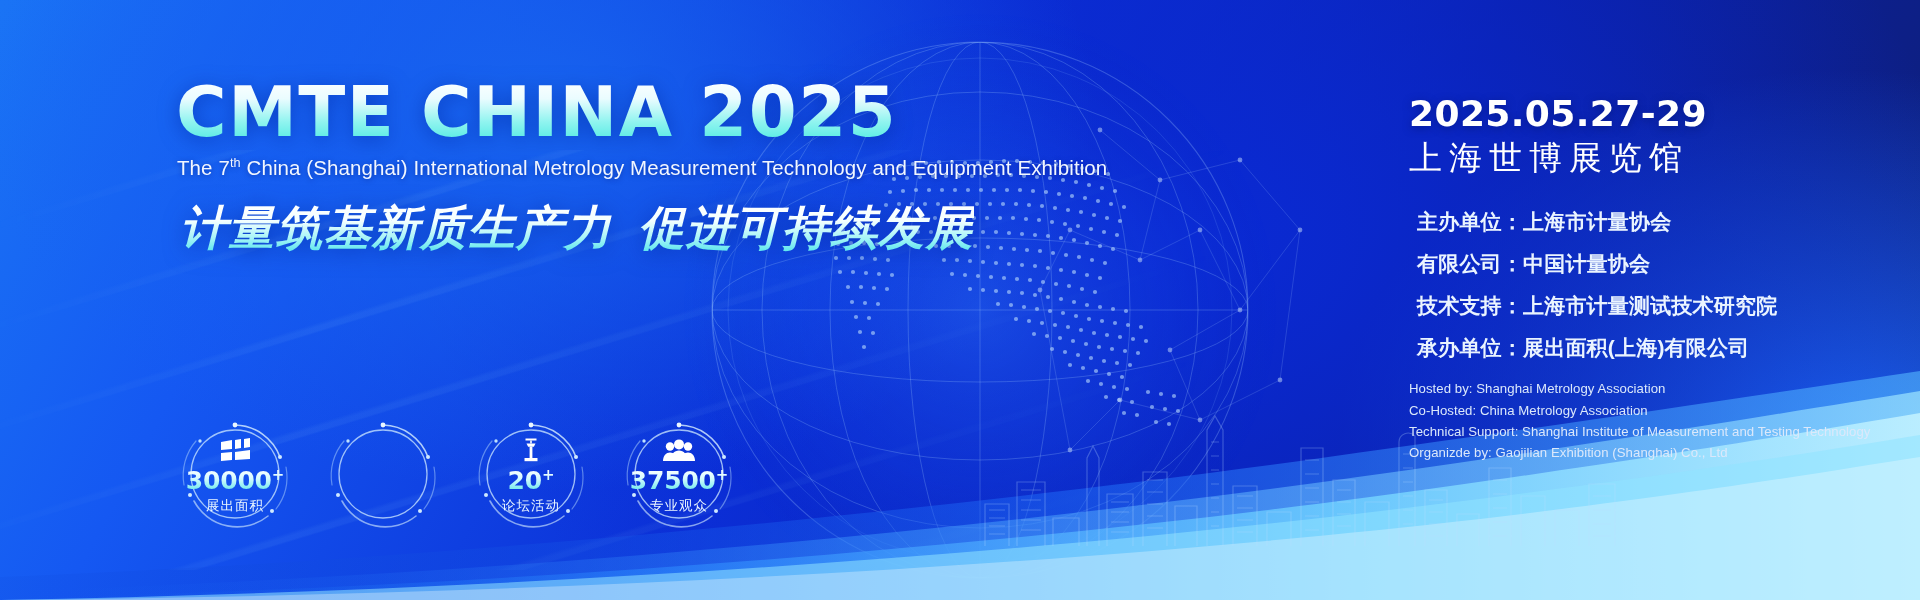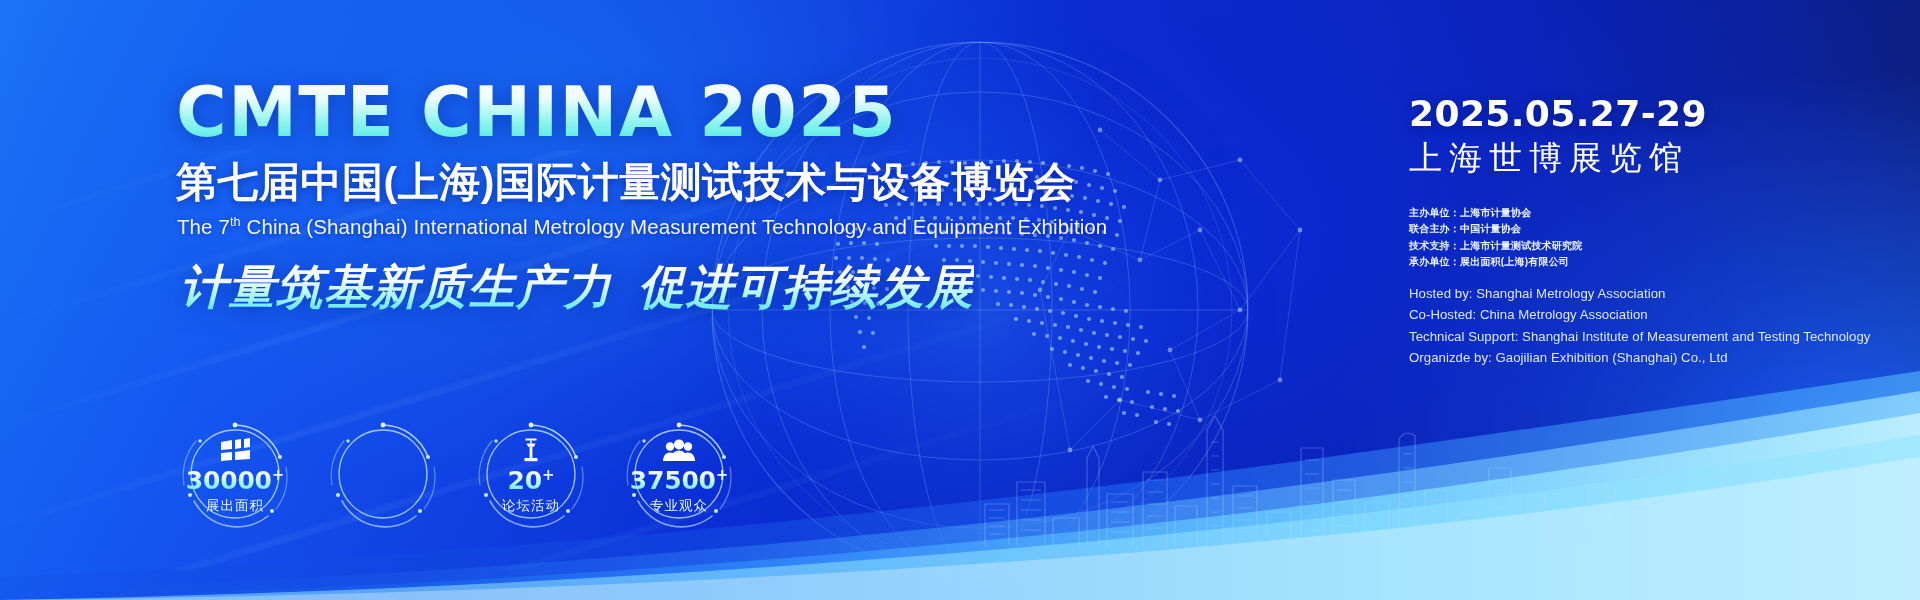--- a/index.html
+++ b/index.html
@@ -86,21 +86,21 @@
 
   
   #right{position:absolute;left:1409px;top:96px;width:470px;}
   #dates{
     color:#fff;font-size:36px;font-weight:800;letter-spacing:.4px;margin:0;line-height:1;
     font-family:"DejaVu Sans","Liberation Sans",sans-serif;
     text-shadow:0 2px 8px rgba(2,20,110,.55);
   }
   #venue-cn{color:#fff;font-size:33px;font-weight:500;letter-spacing:7px;margin:11px 0 0 0;line-height:1.1;font-family:Liberation Mono, monospace;}
   #venue-en{color:#e9f2ff;font-size:16px;font-weight:400;line-height:1.28;margin:4px 0 0 0;}
-  .org-cn{color:#eaf4ff;font-size:10px;font-weight:700;line-height:1.62;letter-spacing:.2px;margin:0;}
+  .org-cn{color:#eaf4ff;font-size:21px;font-weight:700;line-height:1.62;letter-spacing:.2px;margin:8px;}
   #org-cn-list{margin-top:26px;}
   .org-en{color:#dbe8fb;font-size:13.2px;font-weight:400;line-height:1.62;margin:0;letter-spacing:.05px;}
   #org-en-list{margin-top:13px;}
 </style>
 </head>
 <body>
 
 <div id="banner">
 
   <div class="streaks"></div>
@@ -463,21 +463,20 @@
       <path d="M482 160 L482 128 L504 128 L504 160"></path>
       <path d="M514 160 L514 82 L536 82 L536 160 M518 94 L532 94 M518 108 L532 108 M518 122 L532 122 M518 136 L532 136 M518 150 L532 150"></path>
       <path d="M546 160 L546 110 L570 110 L570 160"></path>
       <path d="M580 160 L580 124 L604 124 L604 160"></path>
       <path d="M614 160 L614 98 L640 98 L640 160 M618 110 L636 110 M618 124 L636 124 M618 138 L636 138 M618 150 L636 150"></path>
     </g>
   </svg>
 
   <div id="left">
     <h1 id="main-title">CMTE CHINA 2025</h1>
-    <div id="cn-title">第七届中国(上海)国际计量测试技术与设备博览会</div>
     <div id="en-title"><span>The 7</span><sup>th</sup><span> China (Shanghai) International Metrology Measurement Technology and Equipment Exhibition</span></div>
     <div id="slogan"><span>计量筑基新质生产力</span><span class="gap"></span><span>促进可持续发展</span></div>
   </div>
 
   <div id="stats">
 
     <div class="stat">
       <svg class="rings" viewBox="0 0 118 118">
         <circle cx="59" cy="59" r="44" fill="none" stroke="#cfe9ff" stroke-opacity=".75" stroke-width="1.3"></circle>
         <path d="M59 10 A49 49 0 0 1 104 42" fill="none" stroke="#d9f0ff" stroke-opacity=".8" stroke-width="1.6" stroke-linecap="round"></path>
@@ -580,21 +579,21 @@
   </div>
 
   <div id="right">
     <div id="dates">2025.05.27-29</div>
     <div id="venue-cn">上海世博展览馆</div>
     <div id="venue-en">
     </div>
 
     <div id="org-cn-list">
       <p class="org-cn">主办单位：上海市计量协会</p>
-      <p class="org-cn">联合主办：中国计量协会</p>
+      <p class="org-cn">有限公司：中国计量协会</p>
       <p class="org-cn">技术支持：上海市计量测试技术研究院</p>
       <p class="org-cn">承办单位：展出面积(上海)有限公司</p>
     </div>
 
     <div id="org-en-list">
       <p class="org-en">Hosted  by: Shanghai Metrology Association</p>
       <p class="org-en">Co-Hosted: China Metrology Association</p>
       <p class="org-en">Technical Support: Shanghai Institute of Measurement and Testing Technology</p>
       <p class="org-en">Organizde by: Gaojilian Exhibition (Shanghai) Co., Ltd</p>
     </div>

